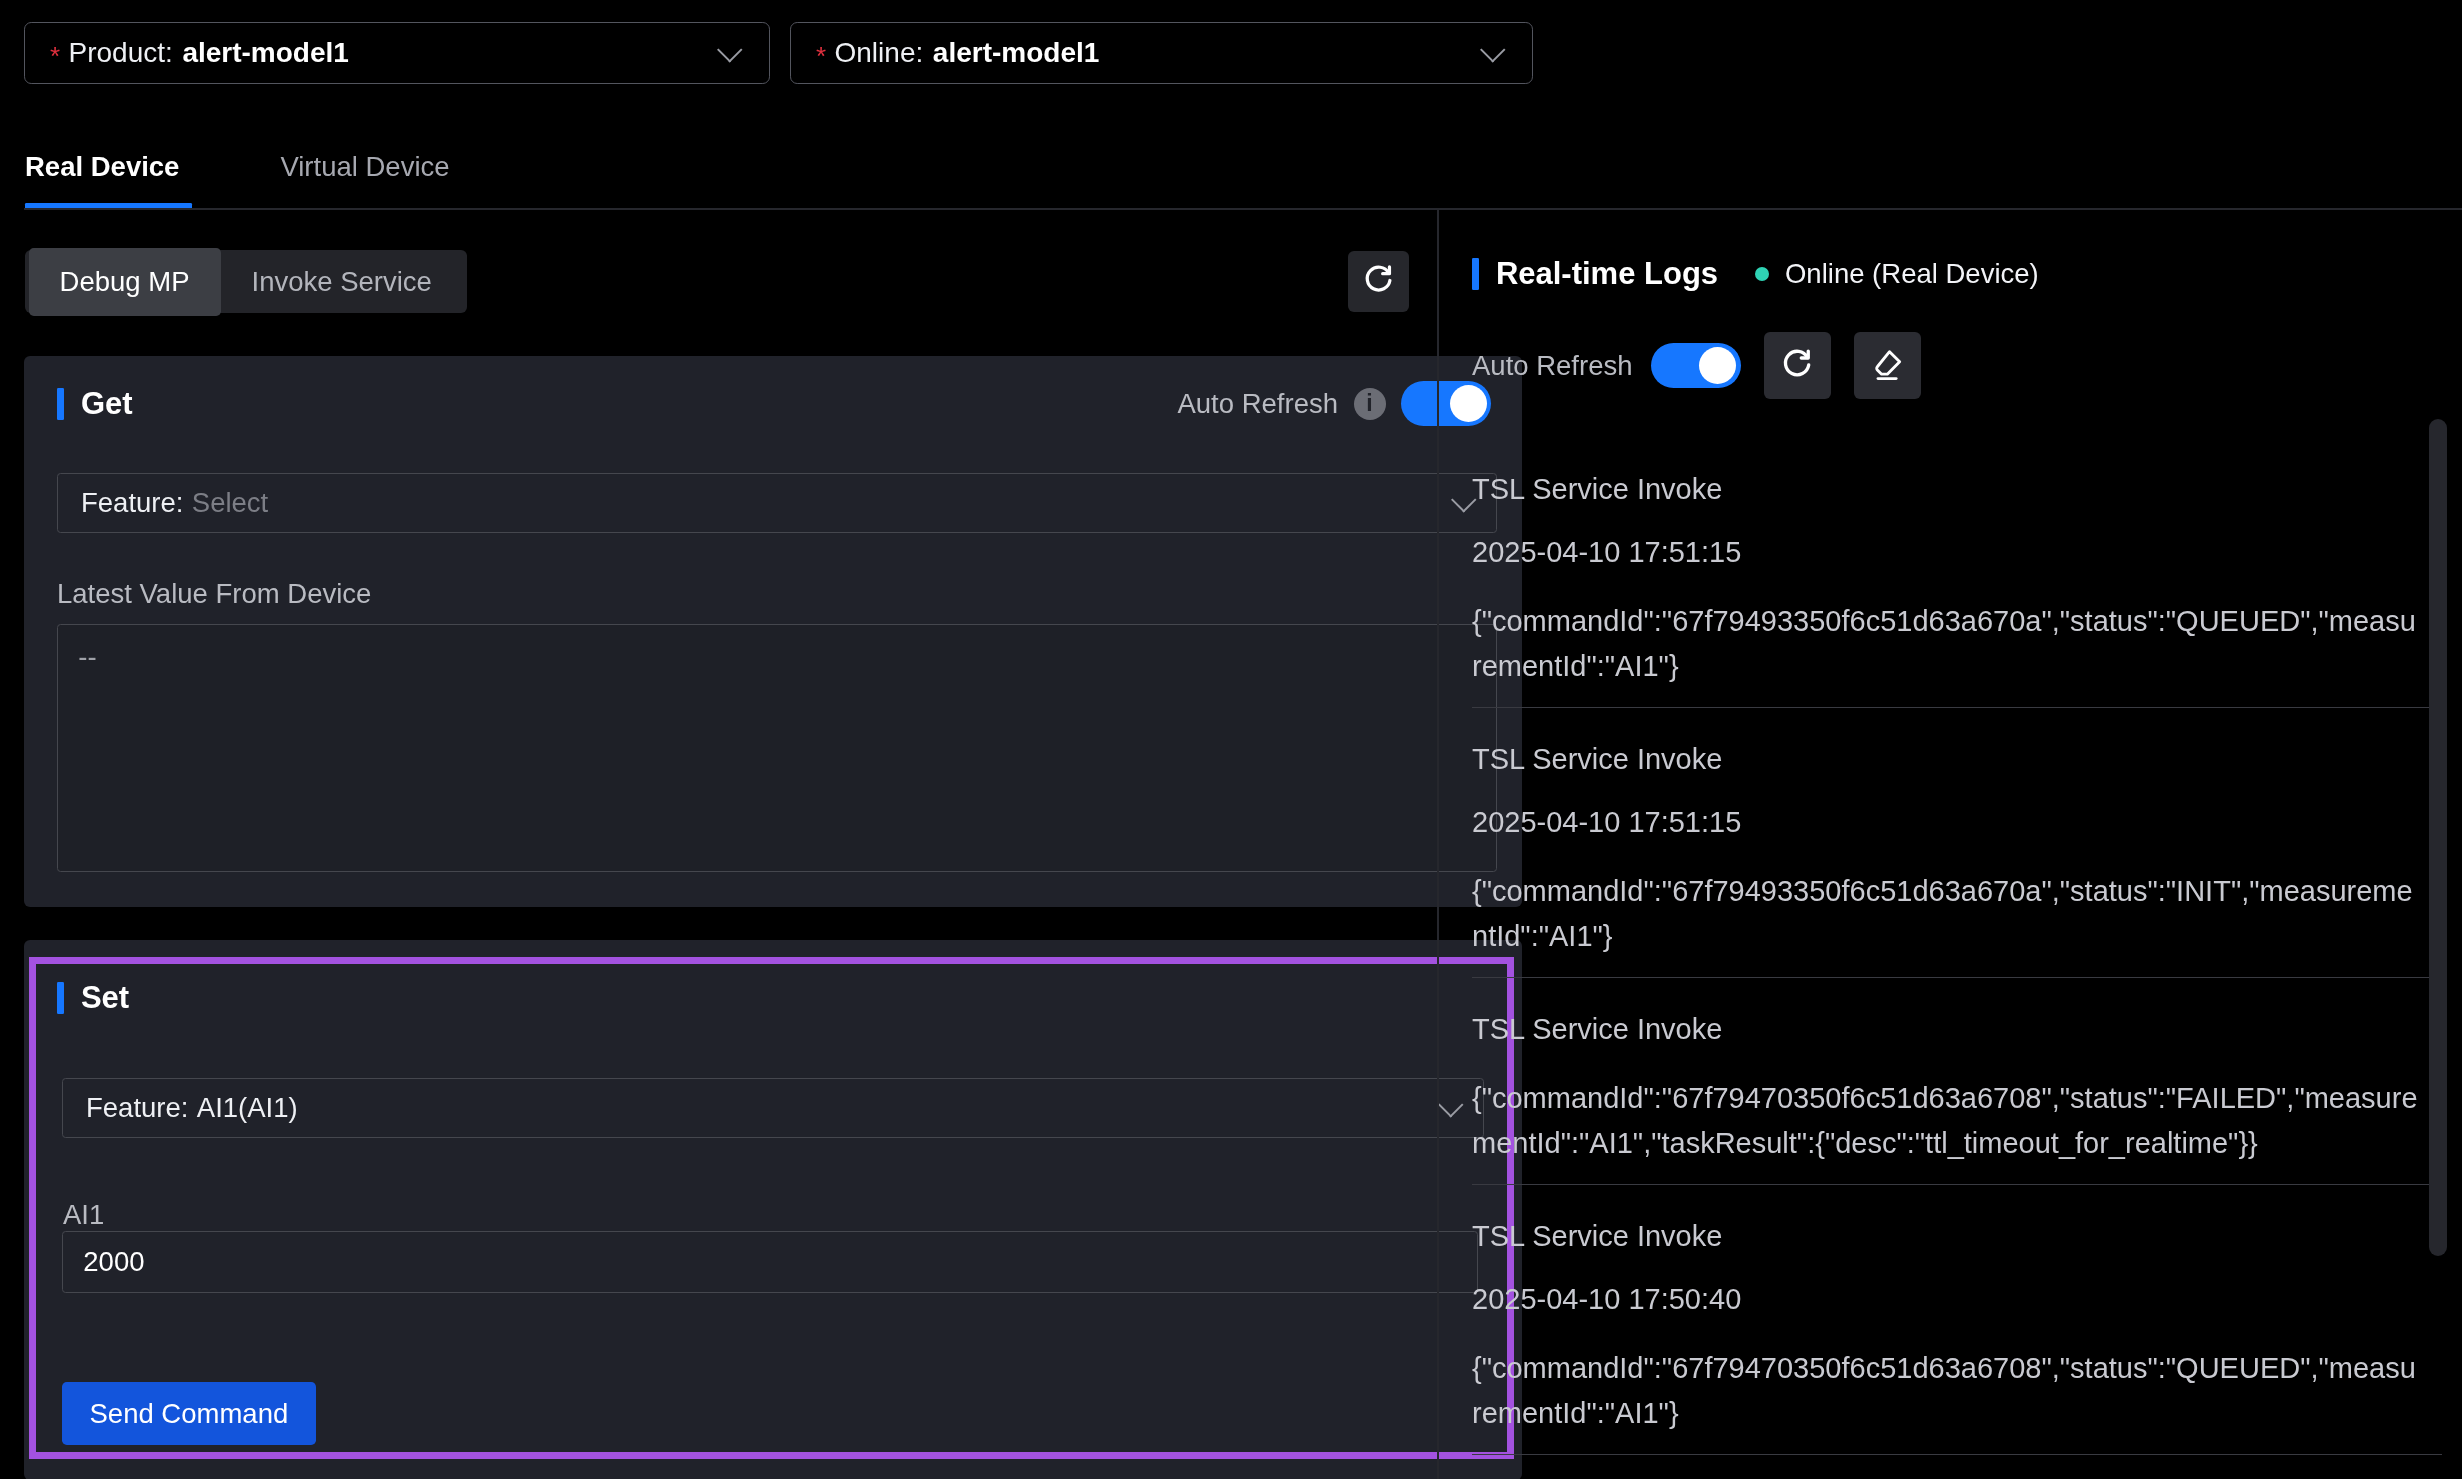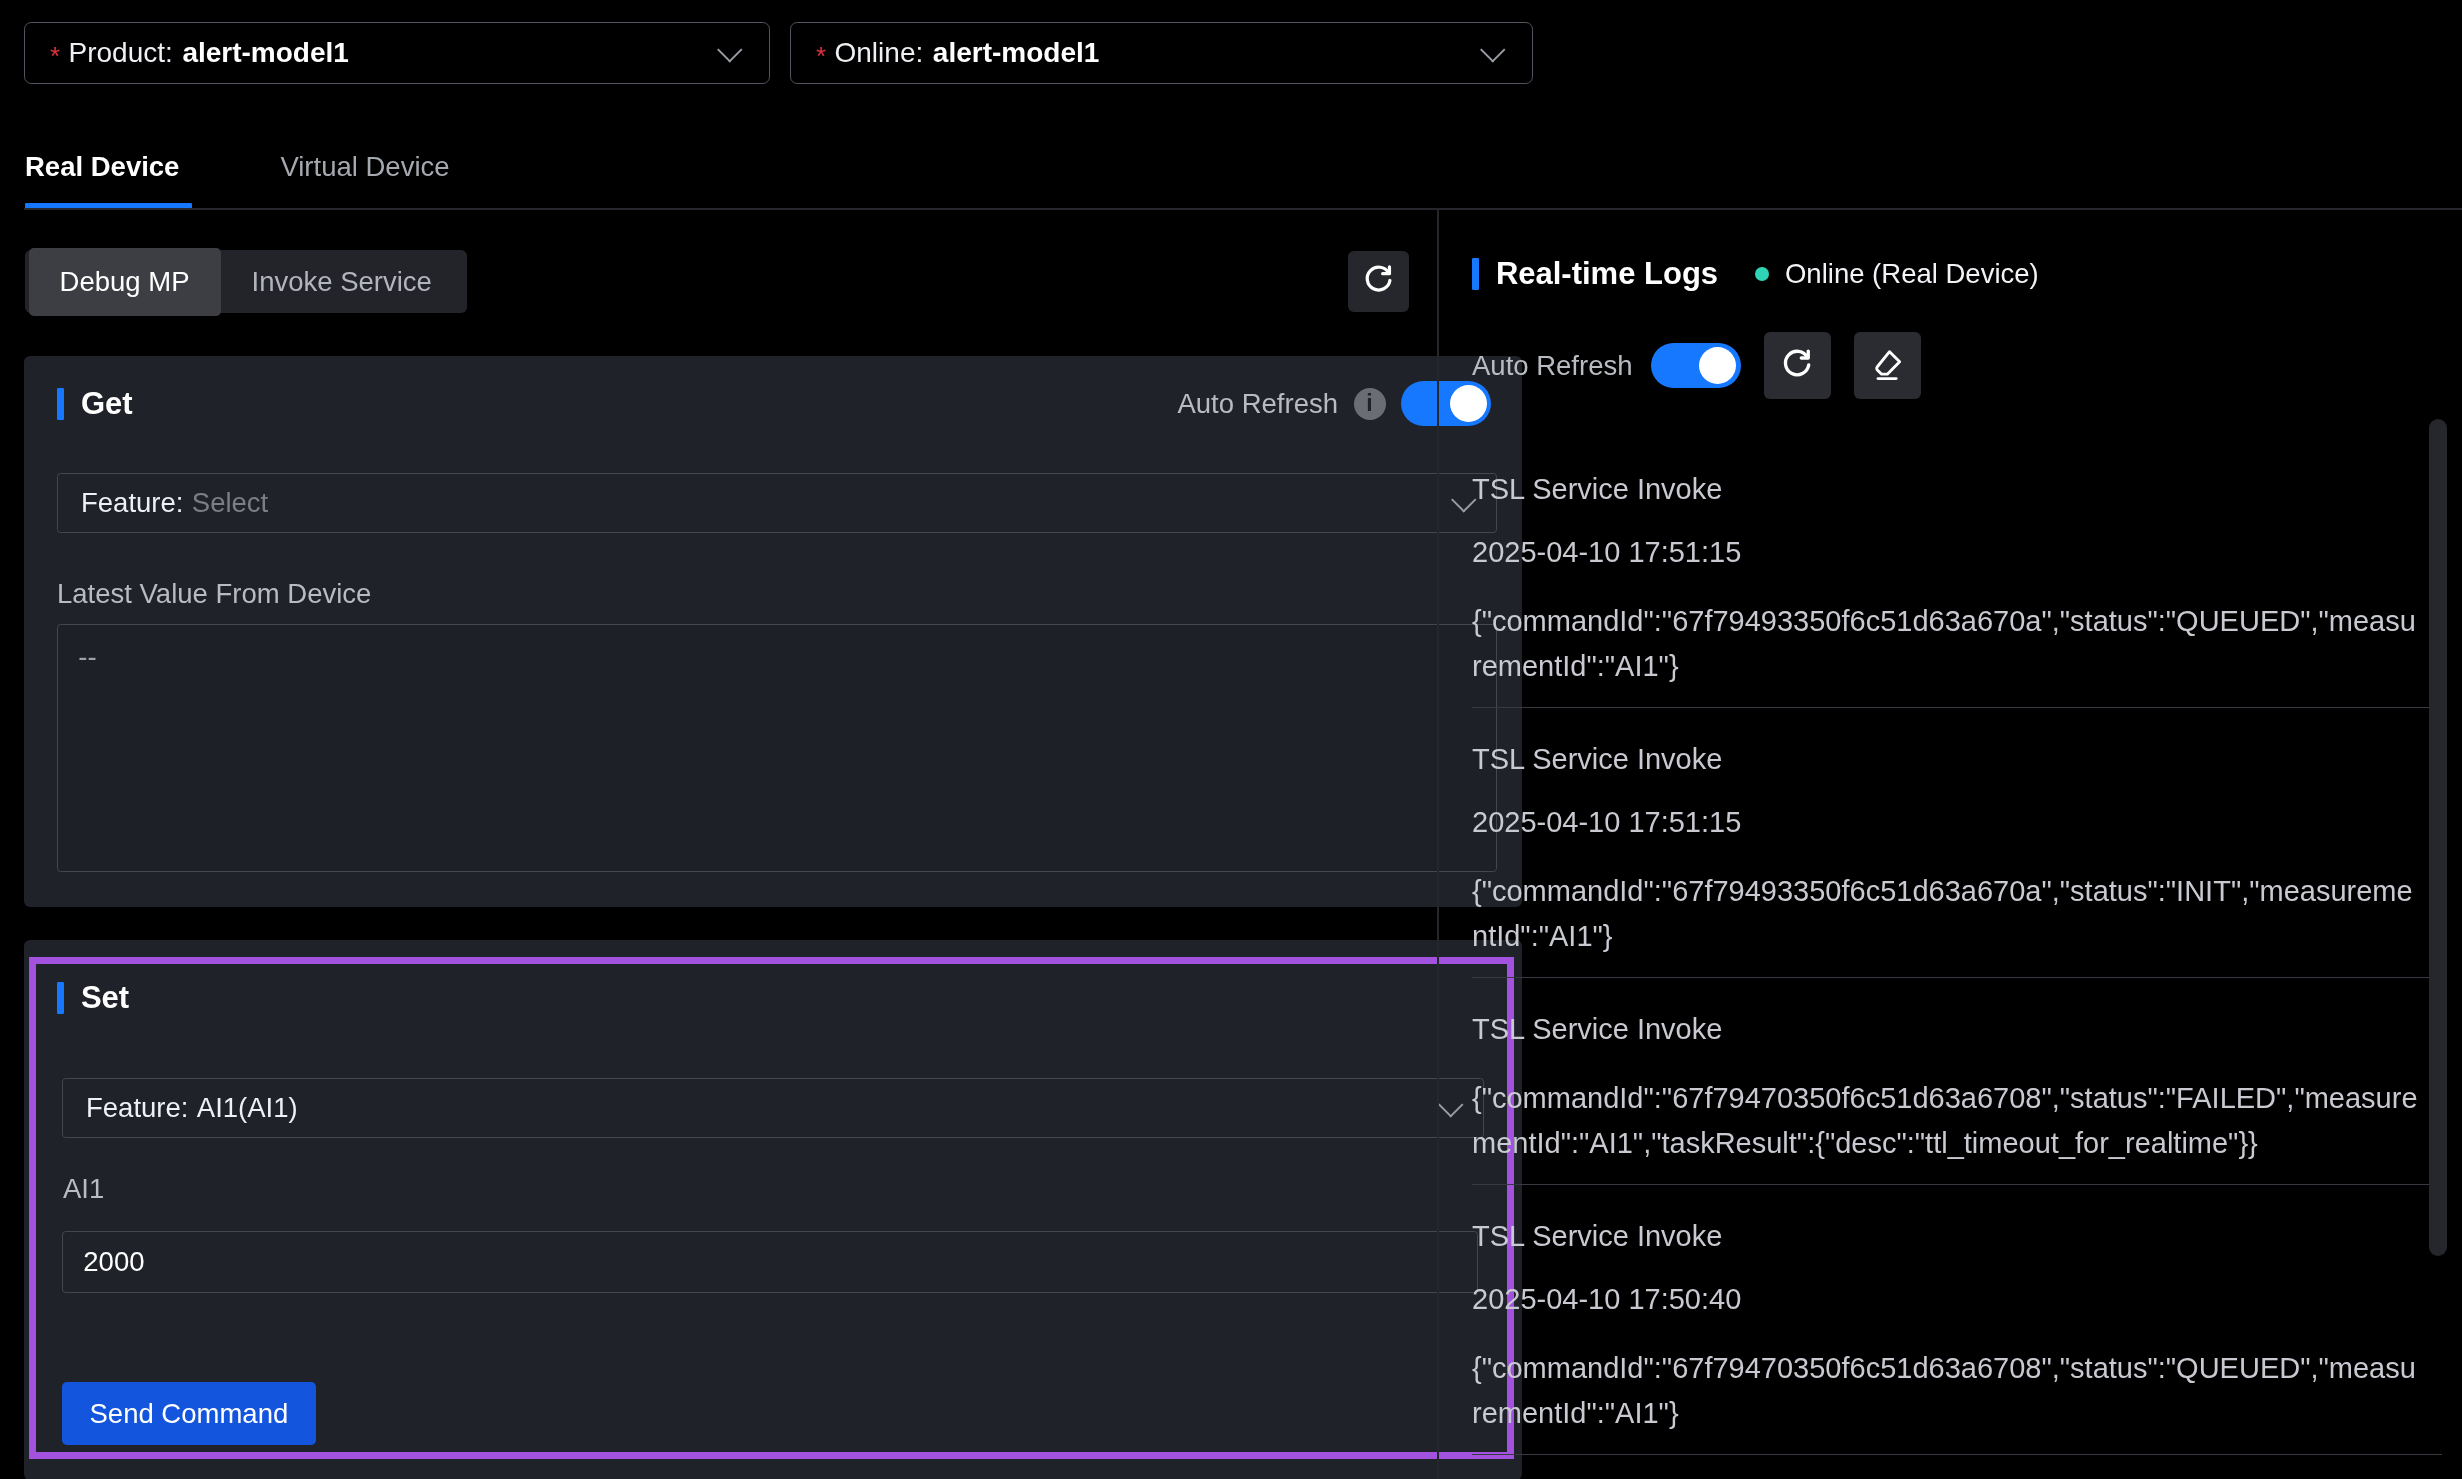--- a/index.html
+++ b/index.html
@@ -110,21 +110,21 @@
   }
 
   
   .purple-highlight{
     position:absolute;left:4.8px;top:16.7px;right:8.4px;height:502px;
     border:7.8px solid #a352e0;box-sizing:border-box;
     pointer-events:none;
   }
   #set-card .card-header{top:40px;}
   #set-feature-select{left:38px;right:38px;top:138px;}
-  #set-param-label{left:39px;top:233px;}
+  #set-param-label{left:39px;top:259px;}
   #set-param-input{
     position:absolute;left:38px;right:44px;top:291px;height:62px;
     background:transparent;border:1.8px solid #45474e;border-radius:3.6px;
     box-sizing:border-box;color:#ffffff;font-size:27.5px;
     padding:0 20.3px;font-family:"Liberation Sans",sans-serif;outline:none;
   }
   #send-command-btn{
     position:absolute;left:38px;top:442px;height:63px;
     background:#1355dc;border:none;border-radius:4.8px;
     color:#ffffff;font-size:27.5px;padding:0 27.5px;

